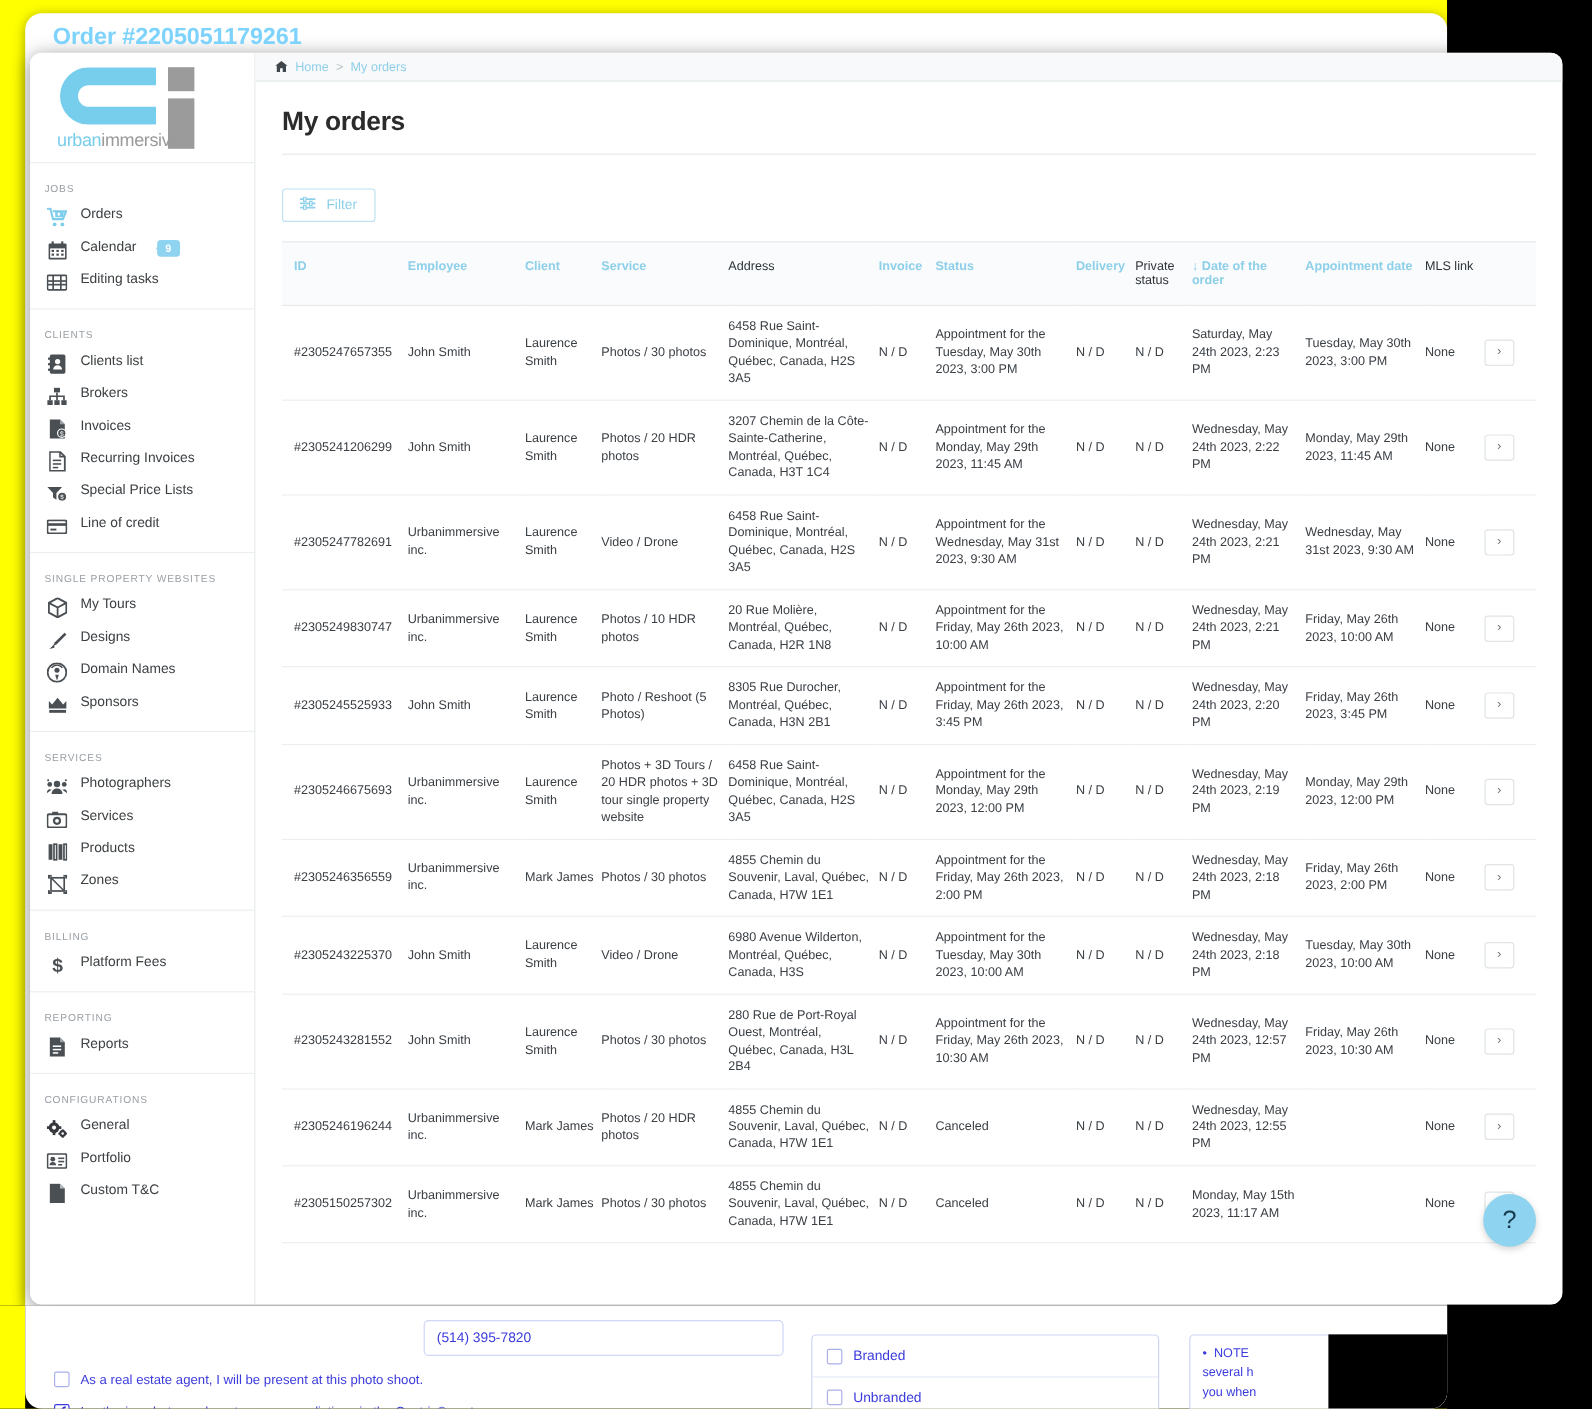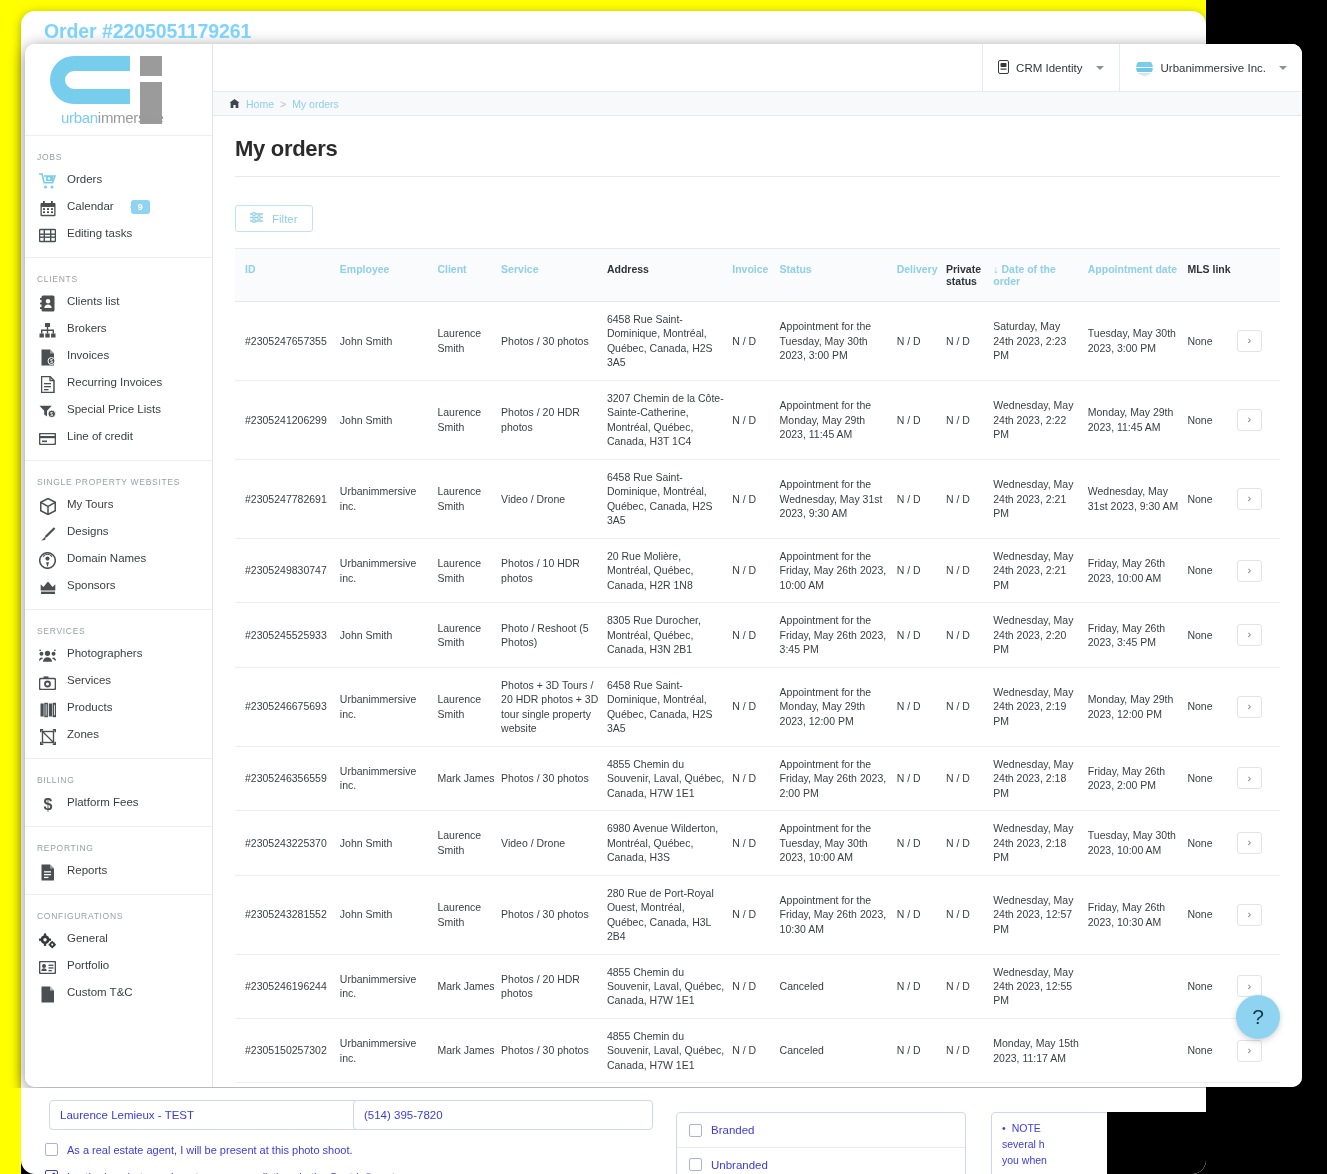--- a/index.html
+++ b/index.html
@@ -60,21 +60,21 @@
   }
   .logo-bar-top {
     position:absolute; left:92px; top:4px; width:22px; height:20px;
     background:#9b9b9b;
   }
   .logo-bar-bot {
     position:absolute; left:92px; top:30px; width:22px; height:42px;
     background:#9b9b9b;
   }
   .logo-text {
-    position:absolute; left:0; bottom:2px; width:116px; text-align:right;
+    position:absolute; left:0; bottom:2px; width:116px; text-align:left;
     font-size:15px; letter-spacing:-.3px;
   }
   .logo-text .t1 { color:#77cdec; }
   .logo-text .t2 { color:#9a9a9a; }
 
   .nav-group { border-bottom:1px solid #eceff1; padding:10px 0 8px 0; }
   .nav-group:last-child { border-bottom:none; }
   .group-title {
     font-size:8.5px; letter-spacing:.7px; color:#9aa0a6;
     padding:6px 0 6px 12px; text-transform:uppercase;
@@ -145,21 +145,21 @@
   
   #table-wrap { margin-top:16px; }
   table { width:100%; border-collapse:collapse; table-layout:fixed; }
   thead th {
     background:#f9fbfc; border-top:1px solid #e7eaec; border-bottom:1px solid #e7eaec;
     font-size:10.5px; font-weight:bold; color:#8ecfe9;
     text-align:left; padding:14px 6px 14px 0; vertical-align:top;
     cursor:pointer;
   }
   thead th:first-child { padding-left:10px; }
-  thead th.dark { color:#2f3439; font-weight:bold; }
+  thead th.dark { color:#2f3439; font-weight:normal; }
   .sort-arrow { color:#8ecfe9; margin-right:3px; }
   tbody td {
     border-bottom:1px solid #eceff1; font-size:10.5px; color:#3a3f44;
     padding:10px 6px 10px 0; vertical-align:middle; line-height:1.38;
   }
   tbody td:first-child { padding-left:10px; }
   .row-btn {
     width:25px; height:22px; border:1px solid #e0e4e7; border-radius:3px;
     display:flex; align-items:center; justify-content:center;
     color:#6e757b; font-size:11px; cursor:pointer; background:#fff;
@@ -550,42 +550,20 @@
               </svg>
             </span>
             <span class="nav-label">Custom T&amp;C</span>
           </div>
         </div>
       </div>
   </div>
 
   <div id="content">
 
-    <div id="topbar">
-      <div class="top-item">
-        <span>
-          <svg width="11" height="14" viewBox="0 0 11 14">
-              <rect x="0.5" y="0.5" width="10" height="13" rx="1.5" fill="#fff" stroke="#35393d"></rect>
-              <rect x="2.5" y="3" width="6" height="4" rx="1" fill="#35393d"></rect>
-              <rect x="2.5" y="8.5" width="6" height="1.2" fill="#35393d"></rect>
-            </svg>
-        </span>
-        <span>CRM Identity</span>
-        <span class="caret"></span>
-      </div>
-      <div class="top-item">
-        <span class="mini-logo">
-          <i class="ml1"></i>
-            <i class="ml2"></i>
-            <i class="ml3"></i>
-        </span>
-        <span>Urbanimmersive Inc.</span>
-        <span class="caret"></span>
-      </div>
-    </div>
 
     <div id="breadcrumb">
       <span class="home-ico">
         <svg width="11" height="11" viewBox="0 0 12 12">
             <path d="M6 1L0.5 5.3h1.3V11h3V7.6h2.4V11h3V5.3h1.3z" fill="#40474c"></path>
           </svg>
       </span>
       <span>Home</span>
       <span class="sep">&gt;</span>
       <span>My orders</span>
@@ -836,21 +814,20 @@
     </div>
   </div>
 
   <div id="help-bubble">?</div>
 </div>
 
 <div id="bottom-strip">
   <div id="bs-yellow"></div>
   <div id="bs-white">
     <div class="bf-inner">
-      <div class="bf-input" id="bf-name">Laurence Lemieux - TEST</div>
       <div class="bf-input" id="bf-phone">(514) 395-7820</div>
 
       <div class="bf-check" id="bf-chk1">
         <span class="cbox"></span>
         <span>As a real estate agent, I will be present at this photo shoot.</span>
       </div>
       <div class="bf-check" id="bf-chk2">
         <span class="cbox checked">✔</span>
         <span>I authorize photographers to access my listings in the Centris® system</span>
       </div>

